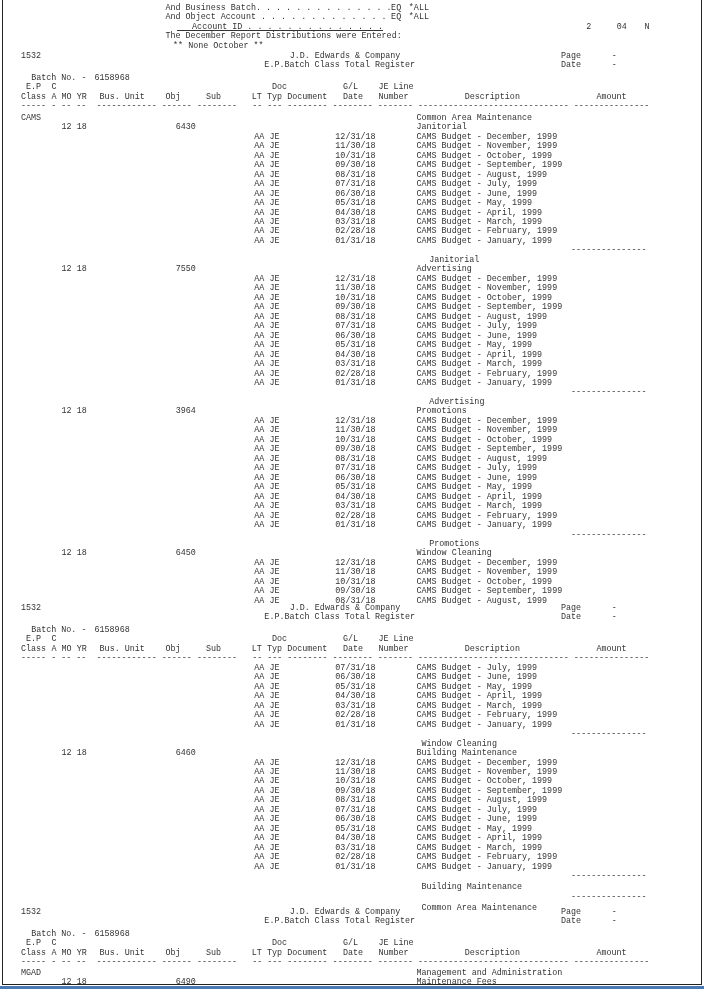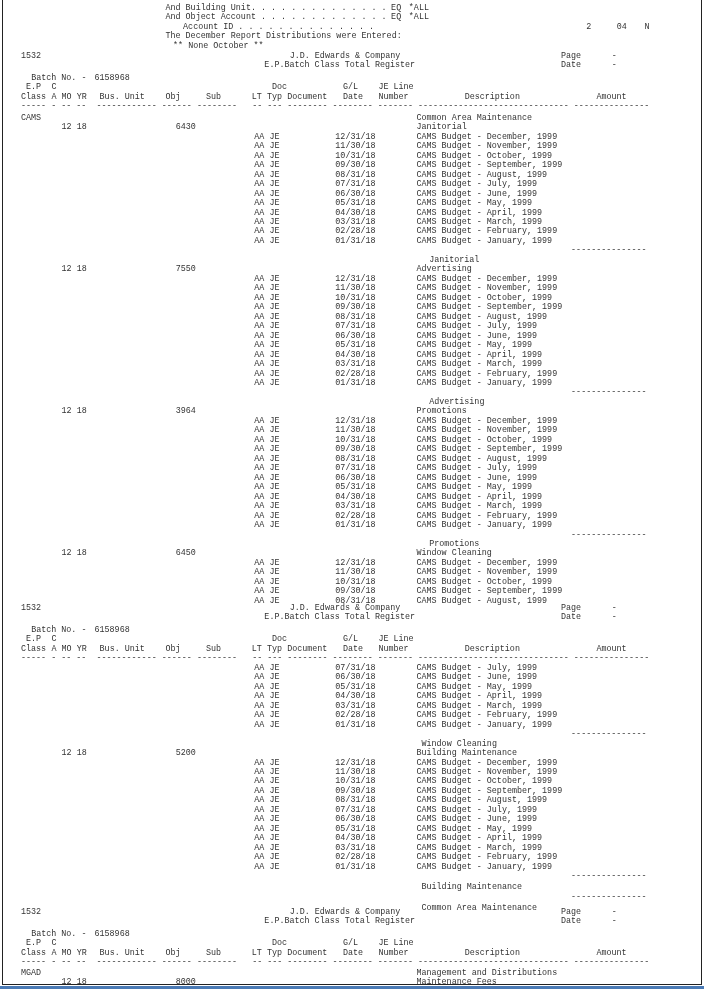--- a/index.html
+++ b/index.html
@@ -16,23 +16,23 @@
   }
   .c { position: absolute; white-space: pre; }
   .r { position: absolute; white-space: pre; text-align: right; }
 </style>
 </head>
 <body>
 
 <div class="page"></div>
 <div class="bottom-bar"></div>
 <div id="report">
-    <div class="ln" style="top: 4px; left: 0px;"><span class="c" style="left: 165.495px;">And Building Unit. . . . . . . . . . . . . .</span><span class="c" style="left: 391.11px;">EQ</span><span class="c" style="left: 408.855px;">*ALL</span></div>
+    <div class="ln" style="top: 4px; left: 0px;"><span class="c" style="left: 165.495px;">And Business Batch. . . . . . . . . . . . . .</span><span class="c" style="left: 391.11px;">EQ</span><span class="c" style="left: 408.855px;">*ALL</span></div>
     <div class="ln" style="top: 13.47px; left: 0px;"><span class="c" style="left: 165.495px;">And Object Account . . . . . . . . . . . . .</span><span class="c" style="left: 391.11px;">EQ</span><span class="c" style="left: 408.855px;">*ALL</span></div>
-    <div class="ln" style="top: 22.94px; left: 0px;"><span class="c" style="left: 168px;">   Account ID . . . . . . . . . . . . . .</span><span class="c" style="left: 586.305px;">2</span><span class="c" style="left: 616.725px;">04</span><span class="c" style="left: 644.61px;">N</span></div>
+    <div class="ln" style="top: 22.94px; left: 0px;"><span class="c" style="left: 177px; text-decoration: underline;">   Account ID . . . . . . . . . . . . . .</span><span class="c" style="left: 586.305px;">2</span><span class="c" style="left: 616.725px;">04</span><span class="c" style="left: 644.61px;">N</span></div>
     <div class="ln" style="top: 32.41px; left: 0px;"><span class="c" style="left: 165.495px;">The December Report Distributions were Entered:</span></div>
     <div class="ln" style="top: 41.88px; left: 0px;"><span class="c" style="left: 173.1px;">** None October **</span></div>
     <div class="ln" style="top: 52px; left: 0px;"><span class="c" style="left: 21px;">1532</span><span class="c" style="left: 289.71px;">J.D. Edwards &amp; Company</span><span class="c" style="left: 560.955px;">Page</span><span class="c" style="left: 611.655px;">-</span></div>
     <div class="ln" style="top: 61.47px; left: 0px;"><span class="c" style="left: 264.36px;">E.P.Batch Class Total Register</span><span class="c" style="left: 560.955px;">Date</span><span class="c" style="left: 611.655px;">-</span></div>
     <div class="ln" style="top: 73.94px; left: 0px;"><span class="c" style="left: 31.14px;">Batch No. -</span><span class="c" style="left: 94.515px;">6158968</span></div>
     <div class="ln" style="top: 83.41px; left: 0px;"><span class="c" style="left: 26.07px;">E.P</span><span class="c" style="left: 51.42px;">C</span><span class="c" style="left: 271.965px;">Doc</span><span class="c" style="left: 342.945px;">G/L</span><span class="c" style="left: 378.435px;">JE Line</span></div>
     <div class="ln" style="top: 92.88px; left: 0px;"><span class="c" style="left: 21px;">Class</span><span class="c" style="left: 51.42px;">A</span><span class="c" style="left: 61.56px;">MO</span><span class="c" style="left: 76.77px;">YR</span><span class="c" style="left: 99.585px;">Bus. Unit</span><span class="c" style="left: 165.495px;">Obj</span><span class="c" style="left: 206.055px;">Sub</span><span class="c" style="left: 251.685px;">LT</span><span class="c" style="left: 266.895px;">Typ</span><span class="c" style="left: 287.175px;">Document</span><span class="c" style="left: 342.945px;">Date</span><span class="c" style="left: 378.435px;">Number</span><span class="c" style="left: 464.625px;">Description</span><span class="c" style="left: 596.445px;">Amount</span></div>
     <div class="ln" style="top: 102.35px; left: 0px;"><span class="c" style="left: 21px;">----- - -- --  ------------ ------ --------   -- --- -------- -------- ------- ------------------------------ ---------------</span></div>
     <div class="ln" style="top: 113.82px; left: 0px;"><span class="c" style="left: 21px;">CAMS</span><span class="c" style="left: 416.46px;">Common Area Maintenance</span></div>
     <div class="ln" style="top: 123.29px; left: 0px;"><span class="c" style="left: 61.56px;">12</span><span class="c" style="left: 76.77px;">18</span><span class="c" style="left: 175.635px;">6430</span><span class="c" style="left: 416.46px;">Janitorial</span></div>
@@ -94,21 +94,21 @@
     <div class="ln" style="top: 654.35px; left: 0px;"><span class="c" style="left: 21px;">----- - -- --  ------------ ------ --------   -- --- -------- -------- ------- ------------------------------ ---------------</span></div>
     <div class="ln" style="top: 663.82px; left: 0px;"><span class="c" style="left: 254.22px;">AA</span><span class="c" style="left: 269.43px;">JE</span><span class="c" style="left: 335.34px;">07/31/18</span><span class="c" style="left: 416.46px;">CAMS Budget - July, 1999</span></div>
     <div class="ln" style="top: 673.29px; left: 0px;"><span class="c" style="left: 254.22px;">AA</span><span class="c" style="left: 269.43px;">JE</span><span class="c" style="left: 335.34px;">06/30/18</span><span class="c" style="left: 416.46px;">CAMS Budget - June, 1999</span></div>
     <div class="ln" style="top: 682.76px; left: 0px;"><span class="c" style="left: 254.22px;">AA</span><span class="c" style="left: 269.43px;">JE</span><span class="c" style="left: 335.34px;">05/31/18</span><span class="c" style="left: 416.46px;">CAMS Budget - May, 1999</span></div>
     <div class="ln" style="top: 692.23px; left: 0px;"><span class="c" style="left: 254.22px;">AA</span><span class="c" style="left: 269.43px;">JE</span><span class="c" style="left: 335.34px;">04/30/18</span><span class="c" style="left: 416.46px;">CAMS Budget - April, 1999</span></div>
     <div class="ln" style="top: 701.7px; left: 0px;"><span class="c" style="left: 254.22px;">AA</span><span class="c" style="left: 269.43px;">JE</span><span class="c" style="left: 335.34px;">03/31/18</span><span class="c" style="left: 416.46px;">CAMS Budget - March, 1999</span></div>
     <div class="ln" style="top: 711.17px; left: 0px;"><span class="c" style="left: 254.22px;">AA</span><span class="c" style="left: 269.43px;">JE</span><span class="c" style="left: 335.34px;">02/28/18</span><span class="c" style="left: 416.46px;">CAMS Budget - February, 1999</span></div>
     <div class="ln" style="top: 720.64px; left: 0px;"><span class="c" style="left: 254.22px;">AA</span><span class="c" style="left: 269.43px;">JE</span><span class="c" style="left: 335.34px;">01/31/18</span><span class="c" style="left: 416.46px;">CAMS Budget - January, 1999</span></div>
     <div class="ln" style="top: 730.11px; left: 0px;"><span class="c" style="left: 571.095px;">---------------</span></div>
     <div class="ln" style="top: 739.58px; left: 0px;"><span class="c" style="left: 421.53px;">Window Cleaning</span></div>
-    <div class="ln" style="top: 749.05px; left: 0px;"><span class="c" style="left: 61.56px;">12</span><span class="c" style="left: 76.77px;">18</span><span class="c" style="left: 175.635px;">5200</span><span class="c" style="left: 416.46px;">Building Maintenance</span></div>
+    <div class="ln" style="top: 749.05px; left: 0px;"><span class="c" style="left: 61.56px;">12</span><span class="c" style="left: 76.77px;">18</span><span class="c" style="left: 175.635px;">6460</span><span class="c" style="left: 416.46px;">Building Maintenance</span></div>
     <div class="ln" style="top: 758.52px; left: 0px;"><span class="c" style="left: 254.22px;">AA</span><span class="c" style="left: 269.43px;">JE</span><span class="c" style="left: 335.34px;">12/31/18</span><span class="c" style="left: 416.46px;">CAMS Budget - December, 1999</span></div>
     <div class="ln" style="top: 767.99px; left: 0px;"><span class="c" style="left: 254.22px;">AA</span><span class="c" style="left: 269.43px;">JE</span><span class="c" style="left: 335.34px;">11/30/18</span><span class="c" style="left: 416.46px;">CAMS Budget - November, 1999</span></div>
     <div class="ln" style="top: 777.46px; left: 0px;"><span class="c" style="left: 254.22px;">AA</span><span class="c" style="left: 269.43px;">JE</span><span class="c" style="left: 335.34px;">10/31/18</span><span class="c" style="left: 416.46px;">CAMS Budget - October, 1999</span></div>
     <div class="ln" style="top: 786.93px; left: 0px;"><span class="c" style="left: 254.22px;">AA</span><span class="c" style="left: 269.43px;">JE</span><span class="c" style="left: 335.34px;">09/30/18</span><span class="c" style="left: 416.46px;">CAMS Budget - September, 1999</span></div>
     <div class="ln" style="top: 796.4px; left: 0px;"><span class="c" style="left: 254.22px;">AA</span><span class="c" style="left: 269.43px;">JE</span><span class="c" style="left: 335.34px;">08/31/18</span><span class="c" style="left: 416.46px;">CAMS Budget - August, 1999</span></div>
     <div class="ln" style="top: 805.87px; left: 0px;"><span class="c" style="left: 254.22px;">AA</span><span class="c" style="left: 269.43px;">JE</span><span class="c" style="left: 335.34px;">07/31/18</span><span class="c" style="left: 416.46px;">CAMS Budget - July, 1999</span></div>
     <div class="ln" style="top: 815.34px; left: 0px;"><span class="c" style="left: 254.22px;">AA</span><span class="c" style="left: 269.43px;">JE</span><span class="c" style="left: 335.34px;">06/30/18</span><span class="c" style="left: 416.46px;">CAMS Budget - June, 1999</span></div>
     <div class="ln" style="top: 824.81px; left: 0px;"><span class="c" style="left: 254.22px;">AA</span><span class="c" style="left: 269.43px;">JE</span><span class="c" style="left: 335.34px;">05/31/18</span><span class="c" style="left: 416.46px;">CAMS Budget - May, 1999</span></div>
     <div class="ln" style="top: 834.28px; left: 0px;"><span class="c" style="left: 254.22px;">AA</span><span class="c" style="left: 269.43px;">JE</span><span class="c" style="left: 335.34px;">04/30/18</span><span class="c" style="left: 416.46px;">CAMS Budget - April, 1999</span></div>
     <div class="ln" style="top: 843.75px; left: 0px;"><span class="c" style="left: 254.22px;">AA</span><span class="c" style="left: 269.43px;">JE</span><span class="c" style="left: 335.34px;">03/31/18</span><span class="c" style="left: 416.46px;">CAMS Budget - March, 1999</span></div>
@@ -117,15 +117,15 @@
     <div class="ln" style="top: 872.16px; left: 0px;"><span class="c" style="left: 571.095px;">---------------</span></div>
     <div class="ln" style="top: 882.63px; left: 0px;"><span class="c" style="left: 421.53px;">Building Maintenance</span></div>
     <div class="ln" style="top: 893.1px; left: 0px;"><span class="c" style="left: 571.095px;">---------------</span></div>
     <div class="ln" style="top: 903.57px; left: 0px;"><span class="c" style="left: 421.53px;">Common Area Maintenance</span></div>
     <div class="ln" style="top: 908px; left: 0px;"><span class="c" style="left: 21px;">1532</span><span class="c" style="left: 289.71px;">J.D. Edwards &amp; Company</span><span class="c" style="left: 560.955px;">Page</span><span class="c" style="left: 611.655px;">-</span></div>
     <div class="ln" style="top: 917.47px; left: 0px;"><span class="c" style="left: 264.36px;">E.P.Batch Class Total Register</span><span class="c" style="left: 560.955px;">Date</span><span class="c" style="left: 611.655px;">-</span></div>
     <div class="ln" style="top: 929.94px; left: 0px;"><span class="c" style="left: 31.14px;">Batch No. -</span><span class="c" style="left: 94.515px;">6158968</span></div>
     <div class="ln" style="top: 939.41px; left: 0px;"><span class="c" style="left: 26.07px;">E.P</span><span class="c" style="left: 51.42px;">C</span><span class="c" style="left: 271.965px;">Doc</span><span class="c" style="left: 342.945px;">G/L</span><span class="c" style="left: 378.435px;">JE Line</span></div>
     <div class="ln" style="top: 948.88px; left: 0px;"><span class="c" style="left: 21px;">Class</span><span class="c" style="left: 51.42px;">A</span><span class="c" style="left: 61.56px;">MO</span><span class="c" style="left: 76.77px;">YR</span><span class="c" style="left: 99.585px;">Bus. Unit</span><span class="c" style="left: 165.495px;">Obj</span><span class="c" style="left: 206.055px;">Sub</span><span class="c" style="left: 251.685px;">LT</span><span class="c" style="left: 266.895px;">Typ</span><span class="c" style="left: 287.175px;">Document</span><span class="c" style="left: 342.945px;">Date</span><span class="c" style="left: 378.435px;">Number</span><span class="c" style="left: 464.625px;">Description</span><span class="c" style="left: 596.445px;">Amount</span></div>
     <div class="ln" style="top: 958.35px; left: 0px;"><span class="c" style="left: 21px;">----- - -- --  ------------ ------ --------   -- --- -------- -------- ------- ------------------------------ ---------------</span></div>
-    <div class="ln" style="top: 968.82px; left: 0px;"><span class="c" style="left: 21px;">MGAD</span><span class="c" style="left: 416.46px;">Management and Distributions</span></div>
-    <div class="ln" style="top: 978.29px; left: 0px;"><span class="c" style="left: 61.56px;">12</span><span class="c" style="left: 76.77px;">18</span><span class="c" style="left: 175.635px;">8000</span><span class="c" style="left: 416.46px;">Maintenance Fees</span></div>
+    <div class="ln" style="top: 968.82px; left: 0px;"><span class="c" style="left: 21px;">MGAD</span><span class="c" style="left: 416.46px;">Management and Administration</span></div>
+    <div class="ln" style="top: 978.29px; left: 0px;"><span class="c" style="left: 61.56px;">12</span><span class="c" style="left: 76.77px;">18</span><span class="c" style="left: 175.635px;">6490</span><span class="c" style="left: 416.46px;">Maintenance Fees</span></div>
   </div>
 
 </body></html>

